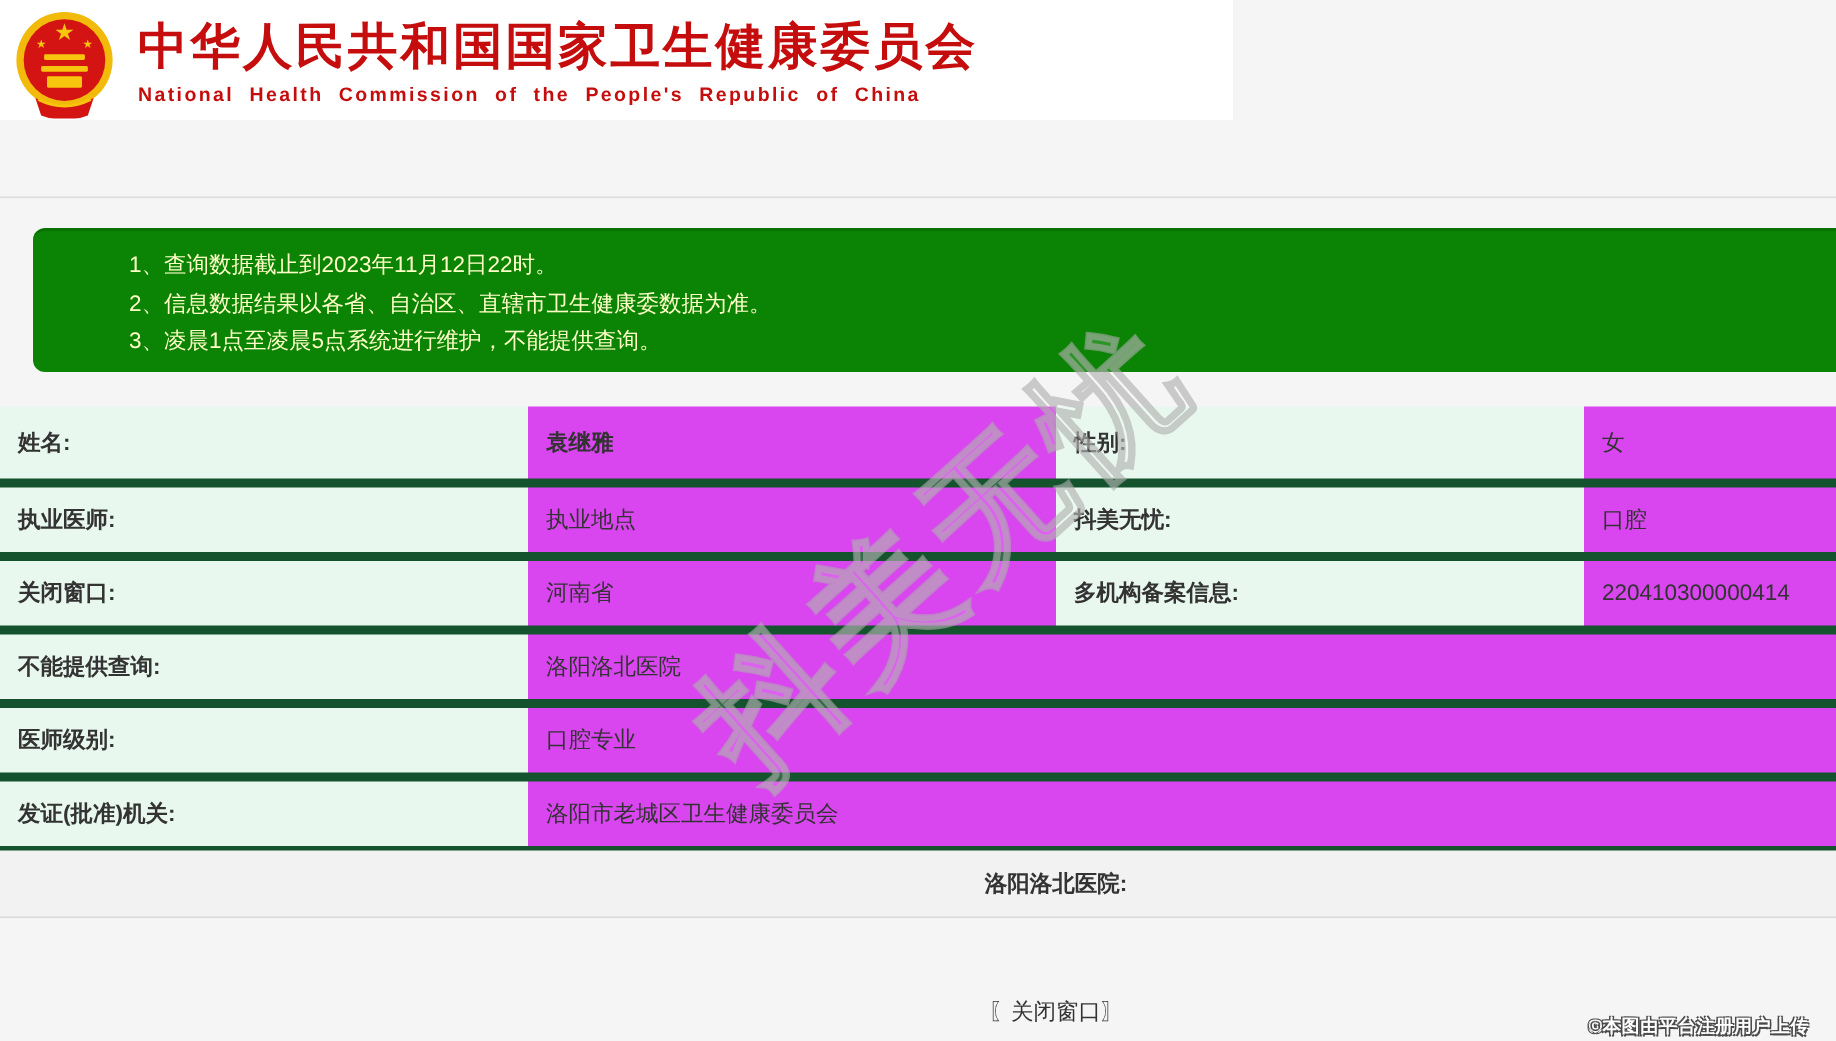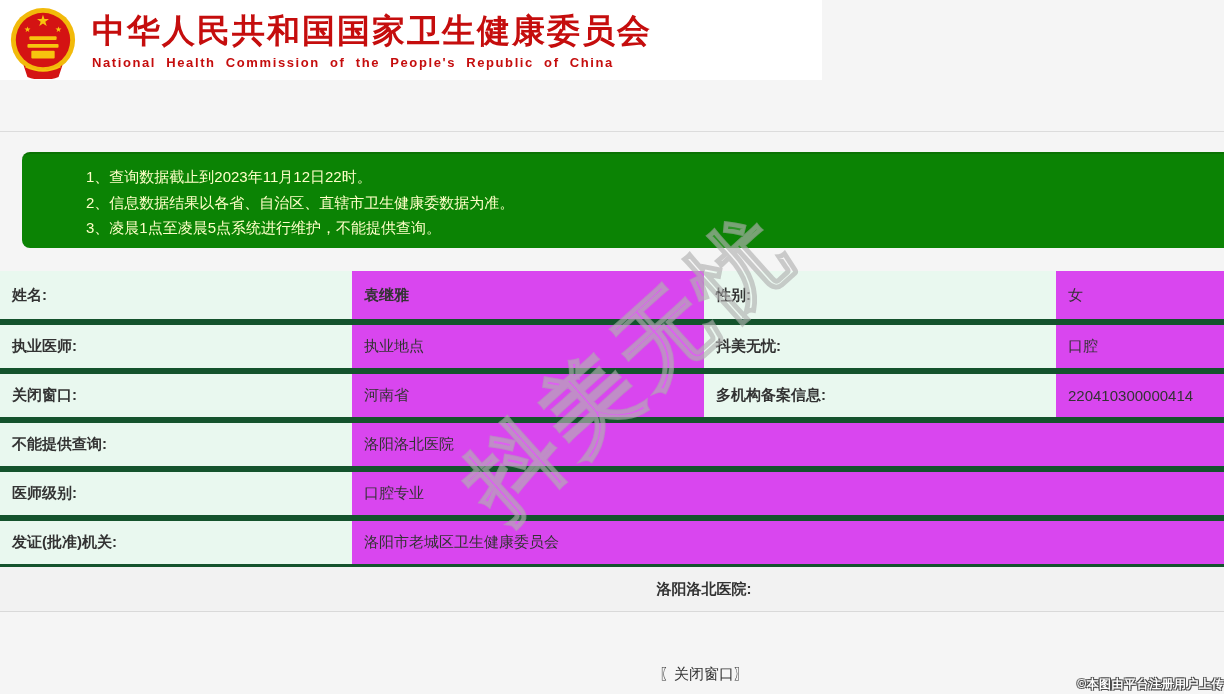--- a/index.html
+++ b/index.html
@@ -73,21 +73,21 @@
     position:absolute; left:430px; top:305px;
     font-size:92px; font-weight:bold; letter-spacing:8px; white-space:nowrap;
     color:rgba(255,255,255,0.14);
     -webkit-text-stroke:2px rgba(172,172,172,0.6);
     transform:rotate(-42deg);
     pointer-events:none;
   }
 
   
   .copyright {
-    position:absolute; right:0; bottom:1px;
+    position:absolute; right:18px; bottom:1px;
     font-size:12px; font-weight:bold; color:#ffffff; letter-spacing:0.5px;
     text-shadow:-1px -1px 0 #4a4a4a, 1px -1px 0 #4a4a4a, -1px 1px 0 #4a4a4a, 1px 1px 0 #4a4a4a;
   }
 </style>
 </head>
 <body>
 
 <div class="page">
 
   <div class="header">

